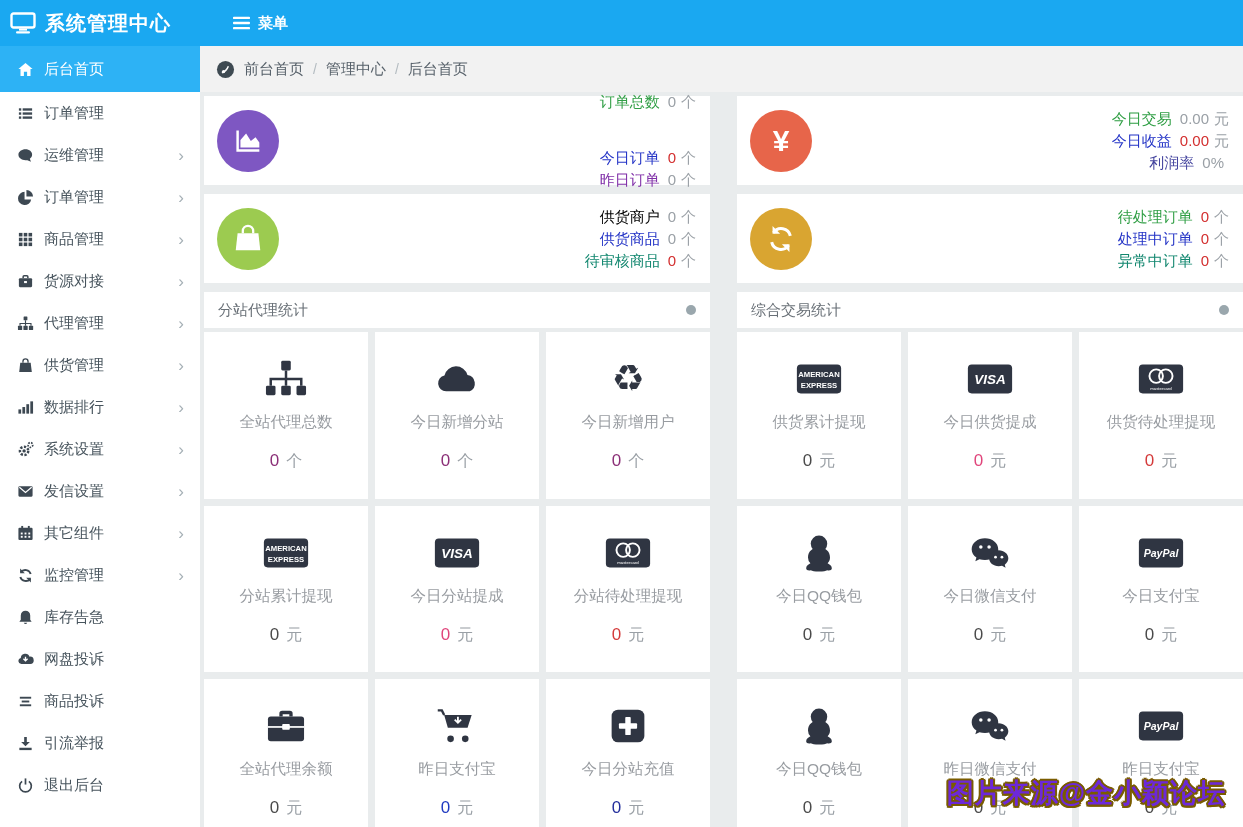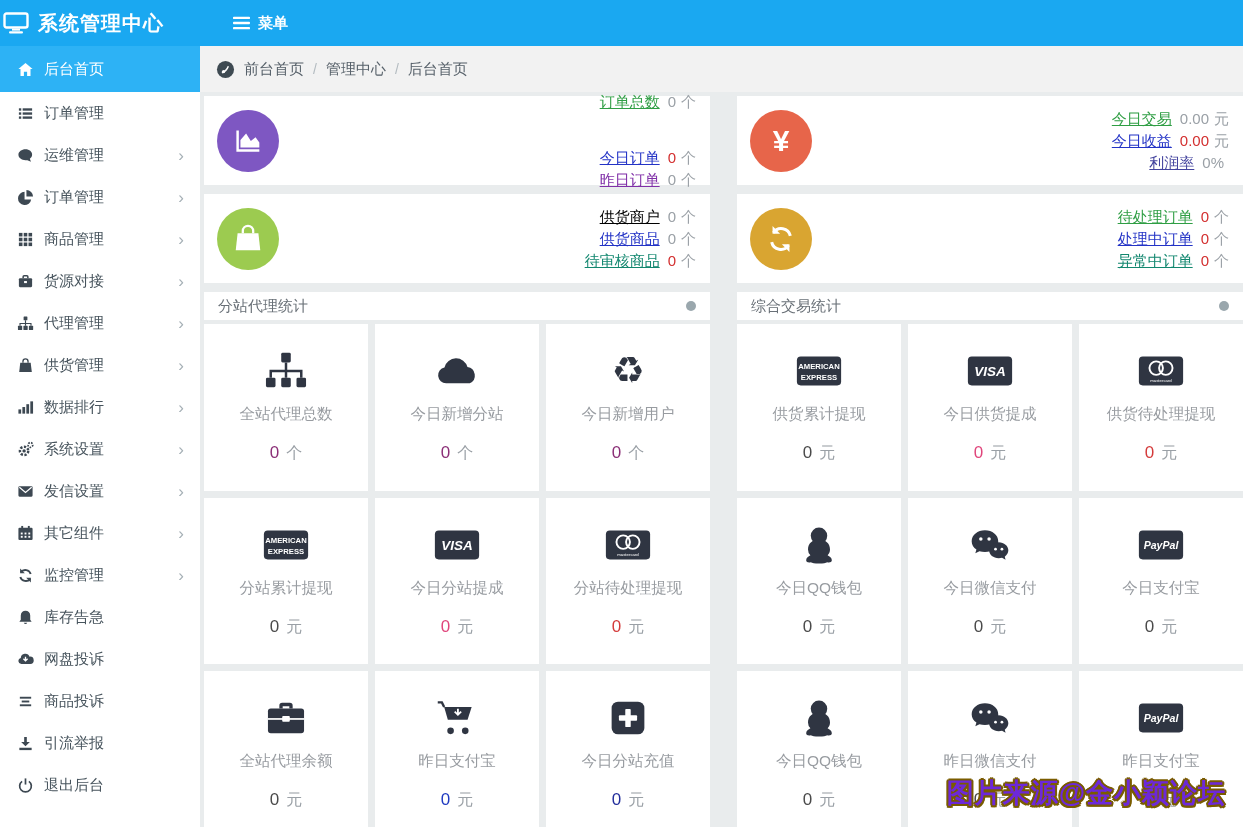--- a/index.html
+++ b/index.html
@@ -4,21 +4,21 @@
 <style>
   html,body{margin:0;padding:0;}
   body{
     width:1243px;height:827px;position:relative;overflow:hidden;
     background:#e9eced;
     font-family:"Liberation Sans","DejaVu Sans",sans-serif;
     -webkit-font-smoothing:antialiased;
   }
   
   .topbar{position:absolute;top:0;left:0;width:100%;height:46px;background:#1aa8f1;display:flex;align-items:center;z-index:10;}
-  .logo{width:200px;display:flex;align-items:center;gap:9px;padding-left:3px;box-sizing:border-box;}
+  .logo{width:200px;display:flex;align-items:center;gap:9px;padding-left:10px;box-sizing:border-box;}
   .logo-title{color:#fff;font-size:20px;font-weight:bold;letter-spacing:1px;}
   .menu-toggle{display:flex;align-items:center;gap:8px;padding-left:33px;cursor:pointer;}
   .menu-label{color:#fff;font-size:15px;font-weight:bold;}
   
   .sidebar{position:absolute;top:46px;left:0;width:200px;bottom:0;background:#fff;z-index:5;}
   .side-item{height:42px;display:flex;align-items:center;padding-left:17px;cursor:pointer;color:#47545d;}
   .side-item.active{height:46px;background:#2db2f5;color:#fff;}
   .side-icon{width:27px;display:flex;align-items:center;color:#3d4852;flex:none;}
   .side-item.active .side-icon{color:#fff;}
   .side-label{font-size:15px;}
@@ -28,26 +28,26 @@
   .crumb{font-size:15px;color:#57616a;}
   .crumb-sep{color:#b3bbc0;font-size:14px;}
   
   .main{position:absolute;top:92px;left:200px;right:0;bottom:0;padding:4px 0 0 4px;display:grid;grid-template-columns:506px 506px;grid-template-rows:89px 89px auto;column-gap:27px;row-gap:9px;}
   
   .card{background:#fff;position:relative;display:flex;align-items:center;}
   .card-circle{width:62px;height:62px;border-radius:50%;margin-left:13px;display:flex;align-items:center;justify-content:center;flex:none;}
   .yen{color:#fff;font-size:30px;font-weight:bold;}
   .card-rows{position:absolute;right:14px;top:50%;transform:translateY(-50%);}
   .stat-row{display:flex;justify-content:flex-end;align-items:baseline;line-height:22px;font-size:15px;}
-  .s-label{margin-right:8px;text-decoration:underline;}
+  .s-label{margin-right:8px;}
   .s-value{margin-right:5px;}
   .s-unit{color:#9aa0a6;}
   
   .panel{overflow:hidden;}
-  .panel-header{background:#fff;height:28px;display:flex;align-items:center;justify-content:space-between;padding:0 14px;margin-bottom:4px;}
+  .panel-header{background:#fff;height:36px;display:flex;align-items:center;justify-content:space-between;padding:0 14px;margin-bottom:4px;}
   .panel-title{font-size:15px;color:#697077;}
   .panel-dot{width:10px;height:10px;border-radius:50%;background:#9aa7ad;cursor:pointer;flex:none;}
   .tile-grid{display:grid;grid-template-columns:1fr 1fr 1fr;grid-template-rows:167px 166px 160px;gap:7px;}
   .tile{background:#fff;text-align:center;padding-top:24px;box-sizing:border-box;}
   .tile-icon{height:46px;display:flex;align-items:center;justify-content:center;color:#2f3542;}
   .tile-label{margin-top:10px;font-size:15.5px;color:#989ca1;}
   .tile-value{margin-top:18px;font-size:17px;display:flex;justify-content:center;gap:7px;align-items:baseline;}
   .tile-unit{color:#9aa0a6;font-size:16px;}
   .gchar{font-size:37px;line-height:40px;color:#2f3542;}
   

